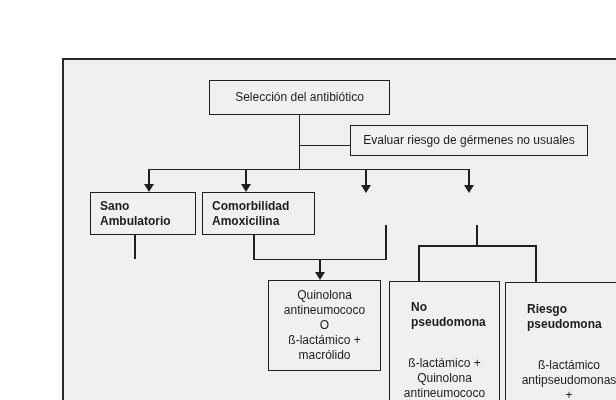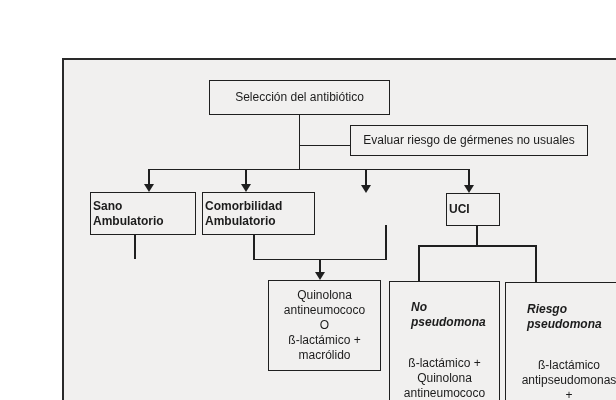--- a/index.html
+++ b/index.html
@@ -27,22 +27,22 @@
   }
   .node{
     position:absolute;
     border:1.5px solid var(--line);
     font-size:12px;line-height:15px;
     display:flex;flex-direction:column;justify-content:center;
     white-space:pre-line;
   }
   .bold{font-weight:bold;}
   .ctr{text-align:center;align-items:center;}
-  .lft{padding-left:2px;padding-right:4px;text-align:left;}
-  .node .head{font-weight:bold;text-align:left;padding-left:8px;font-style:italic;}
+  .lft{padding-left:9px;padding-right:4px;text-align:left;}
+  .node .head{font-weight:bold;text-align:left;padding-left:8px;}
   .node .body{text-align:center;}
   .ln{position:absolute;background:var(--line);}
   .v{width:1.5px;}
   .h{height:1.5px;}
   .ah{
     position:absolute;width:0;height:0;
     border-left:5.5px solid transparent;
     border-right:5.5px solid transparent;
     border-top:8px solid var(--line);
   }
@@ -84,24 +84,23 @@
   <div class="ln v" style="left:483.3px;top:193px;height:37px;"></div>
 
   <div class="node ctr" style="left:157px;top:28px;width:181px;height:35px;">Selección del antibiótico</div>
 
   <div class="node ctr" style="left:298px;top:73px;width:238px;height:31px;">Evaluar riesgo de gérmenes no usuales</div>
 
   <div class="node bold lft" style="left:38px;top:140px;width:106px;height:43px;">Sano
 Ambulatorio</div>
 
   <div class="node bold lft" style="left:150px;top:140px;width:113px;height:43px;">Comorbilidad
-Ambulatorio</div>
+Amoxicilina</div>
 
 
-  <div class="node bold lft" style="left:394px;top:141px;width:54px;height:33px;">UCI</div>
 
 
   <div class="node ctr" style="left:216px;top:228px;width:113px;height:91px;">Quinolona
 antineumococo
 O
 ß-lactámico +
 macrólido</div>
 
   <div class="node" style="left:337px;top:229px;width:111px;height:120px;padding-top:5px;justify-content:flex-start;">
     <div class="head">No

